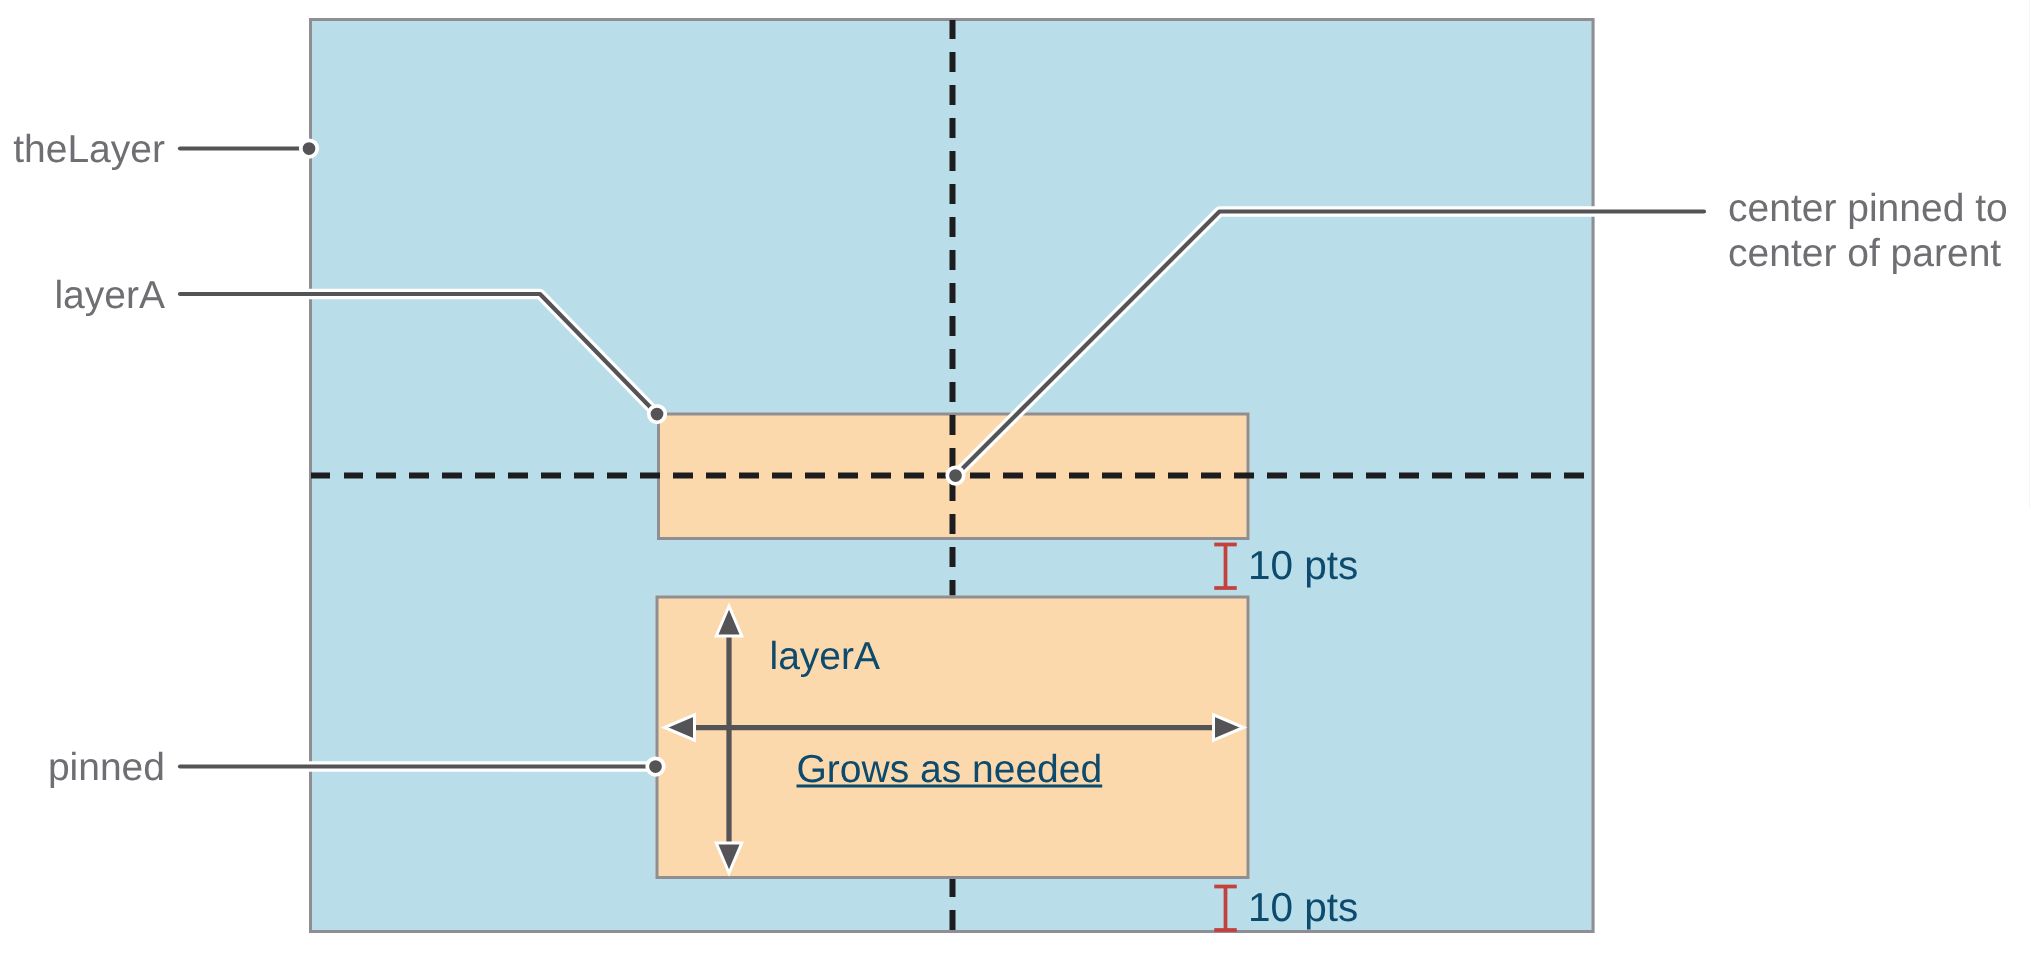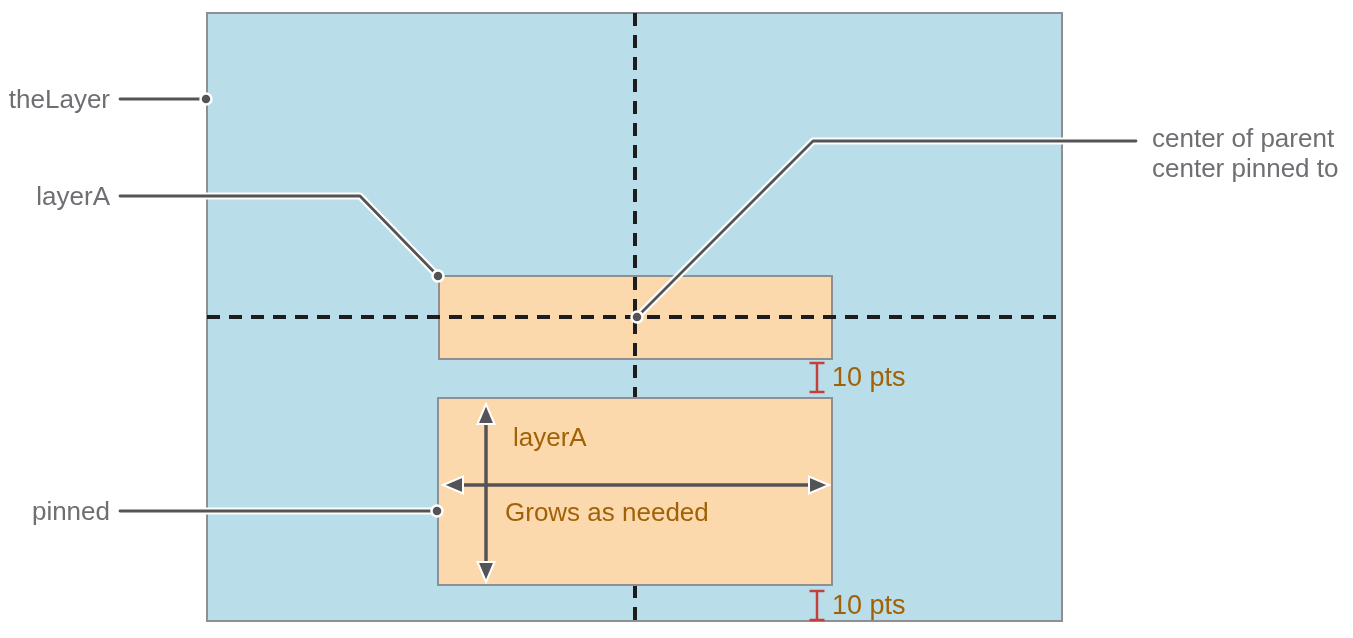--- a/index.html
+++ b/index.html
@@ -31,21 +31,21 @@
   }
 
   
   .overlay{left:0;top:0;width:1353px;height:638px;pointer-events:none;}
 
   
   .label{
     color:#6e6e73;font-size:26px;line-height:30px;white-space:nowrap;
   }
   .label-left{left:0;width:110px;text-align:right;}
-  .body-text{color:#a16207;font-size:26px;line-height:30px;white-space:nowrap;}
+  .body-text{color:#0c4a6e;font-size:26px;line-height:30px;white-space:nowrap;}
   .pts{font-size:27px;}
   .two-line span{display:block;}
 </style>
 </head>
 <body>
 
 <div class="stage">
 
   <div class="abs parent-rect"></div>
 
@@ -107,27 +107,27 @@
     </g>
   </svg>
 
   <div class="abs label label-left" style="top:84px;">theLayer</div>
 
   <div class="abs label label-left" style="top:181px;">layerA</div>
 
   <div class="abs label label-left" style="top:496px;">pinned</div>
 
   <div class="abs label two-line" style="left:1152px;top:123px;">
+    <span>center pinned to</span>
     <span>center of parent</span>
-    <span>center pinned to</span>
   </div>
 
   <div class="abs body-text pts" style="left:832px;top:362px;">10 pts</div>
 
   <div class="abs body-text pts" style="left:832px;top:590px;">10 pts</div>
 
   <div class="abs body-text two-line" style="left:513px;top:422px;">
     <span>layerA</span>
   </div>
 
-  <div class="abs body-text" style="left:505px;top:497px;">Grows as needed</div>
+  <div class="abs body-text" style="left:531px;top:497px;text-decoration:underline;">Grows as needed</div>
 
 </div>
 
 </body></html>

